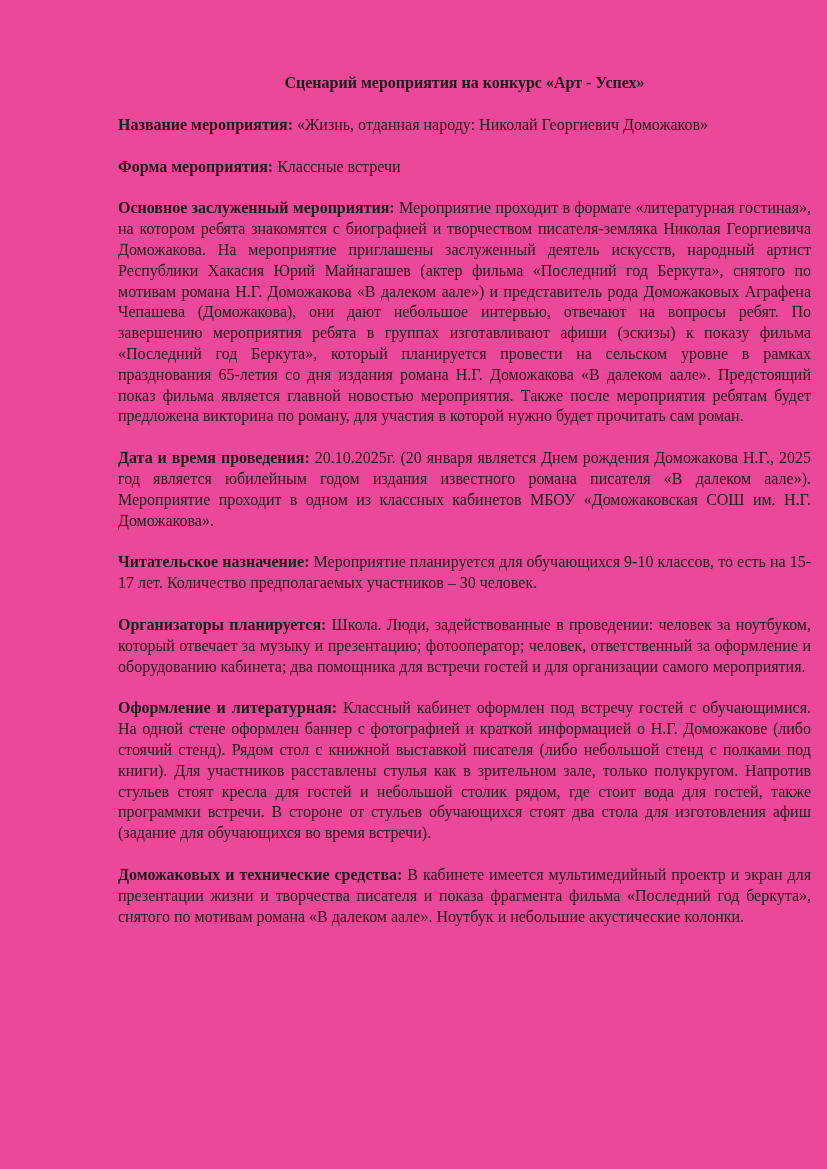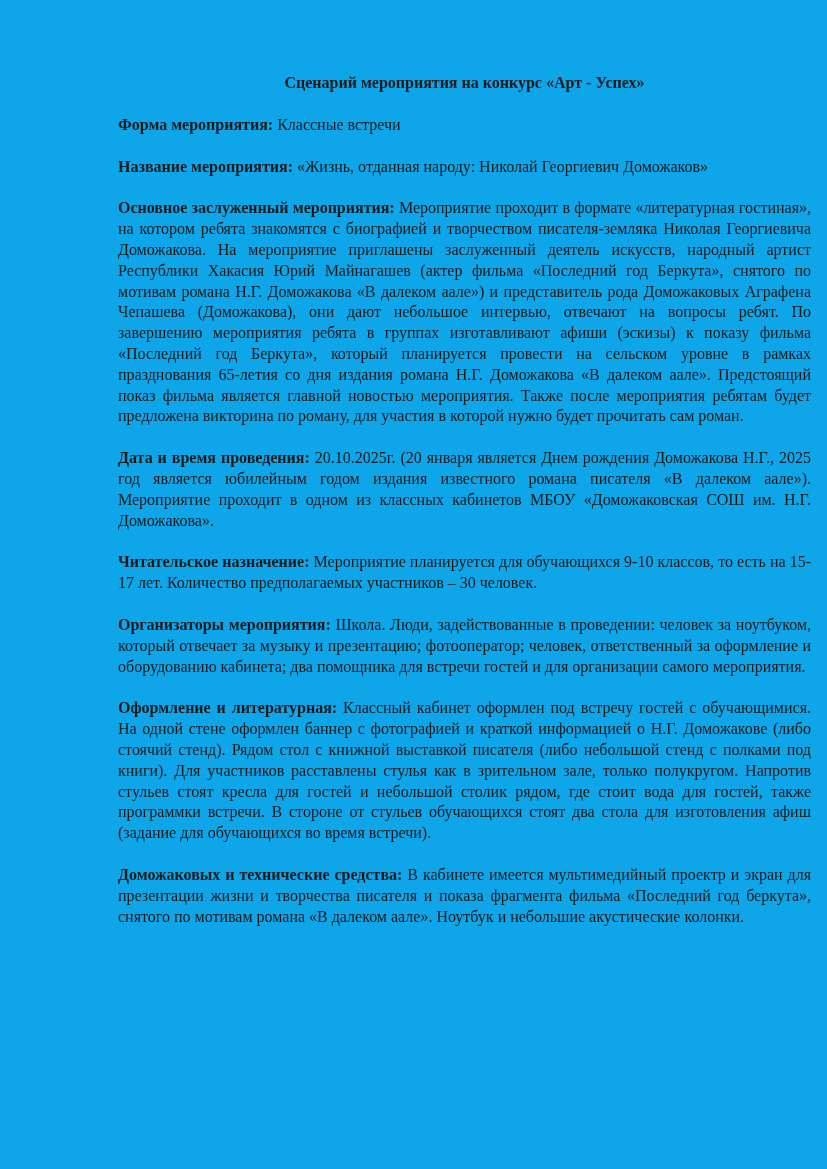--- a/index.html
+++ b/index.html
@@ -5,21 +5,21 @@
   html, body {
     margin: 0;
     padding: 0;
     background: #ffffff;
   }
   .page {
     position: relative;
     width: 827px;
     height: 1169px;
     margin: 0 auto;
-    background: #0ea5e9;
+    background: #ec4899;
     box-sizing: border-box;
     padding: 73px 16px 40px 118px;
     font-family: "Liberation Serif", "DejaVu Serif", serif;
     font-size: 16px;
     line-height: 1.3;
     color: #1b1b1b;
     overflow: hidden;
   }
   .doc-title {
     font-size: 16px;
@@ -36,46 +36,46 @@
   }
 </style>
 </head>
 <body>
 
 <div class="page">
 
   <h1 class="doc-title">Сценарий мероприятия на конкурс «Арт - Успех»</h1>
 
   <p class="para">
-    <strong class="lbl">Форма мероприятия:</strong>
-    <span>Классные встречи</span>
+    <strong class="lbl">Название мероприятия:</strong>
+    <span>«Жизнь, отданная народу: Николай Георгиевич Доможаков»</span>
   </p>
 
   <p class="para">
-    <strong class="lbl">Название мероприятия:</strong>
-    <span>«Жизнь, отданная народу: Николай Георгиевич Доможаков»</span>
+    <strong class="lbl">Форма мероприятия:</strong>
+    <span>Классные встречи</span>
   </p>
 
   <p class="para">
     <strong class="lbl">Основное заслуженный мероприятия:</strong>
     <span>Мероприятие проходит в формате «литературная гостиная»,  на котором ребята знакомятся с биографией и творчеством писателя-земляка Николая Георгиевича Доможакова. На мероприятие приглашены заслуженный деятель искусств, народный артист Республики Хакасия Юрий Майнагашев (актер фильма «Последний год Беркута», снятого по мотивам романа Н.Г. Доможакова «В далеком аале») и представитель рода Доможаковых Аграфена Чепашева (Доможакова), они дают небольшое интервью, отвечают на вопросы ребят. По завершению мероприятия ребята в группах изготавливают афиши (эскизы) к показу фильма «Последний год Беркута», который планируется провести на сельском уровне в рамках празднования 65-летия со дня издания романа Н.Г. Доможакова «В далеком аале». Предстоящий показ фильма является главной новостью мероприятия. Также после мероприятия ребятам будет предложена викторина по роману, для участия в которой нужно будет прочитать сам роман.</span>
   </p>
 
   <p class="para">
     <strong class="lbl">Дата и время проведения:</strong>
     <span>20.10.2025г. (20 января является Днем рождения Доможакова Н.Г., 2025 год является юбилейным годом издания известного романа писателя «В далеком аале»). Мероприятие проходит  в одном из классных кабинетов МБОУ «Доможаковская СОШ им. Н.Г. Доможакова».</span>
   </p>
 
   <p class="para">
     <strong class="lbl">Читательское назначение:</strong>
     <span>Мероприятие планируется для обучающихся 9-10 классов, то есть на 15-17 лет. Количество предполагаемых участников – 30 человек.</span>
   </p>
 
   <p class="para">
-    <strong class="lbl">Организаторы мероприятия:</strong>
+    <strong class="lbl">Организаторы планируется:</strong>
     <span>Школа. Люди, задействованные в проведении: человек за ноутбуком, который отвечает за музыку и презентацию; фотооператор; человек, ответственный за оформление и оборудованию кабинета; два помощника для встречи гостей и для организации самого мероприятия.</span>
   </p>
 
 
   <p class="para">
     <strong class="lbl">Оформление и литературная:</strong>
     <span>Классный кабинет оформлен под встречу гостей с обучающимися. На одной стене оформлен баннер с фотографией и краткой информацией о Н.Г. Доможакове (либо стоячий стенд). Рядом стол с книжной выставкой писателя (либо небольшой стенд с полками под книги). Для участников расставлены стулья как в зрительном зале, только полукругом. Напротив стульев стоят кресла для гостей и небольшой столик рядом, где стоит вода для гостей, также программки встречи. В стороне от стульев обучающихся стоят два стола для изготовления афиш (задание для обучающихся во время встречи).</span>
   </p>
 
   <p class="para">

